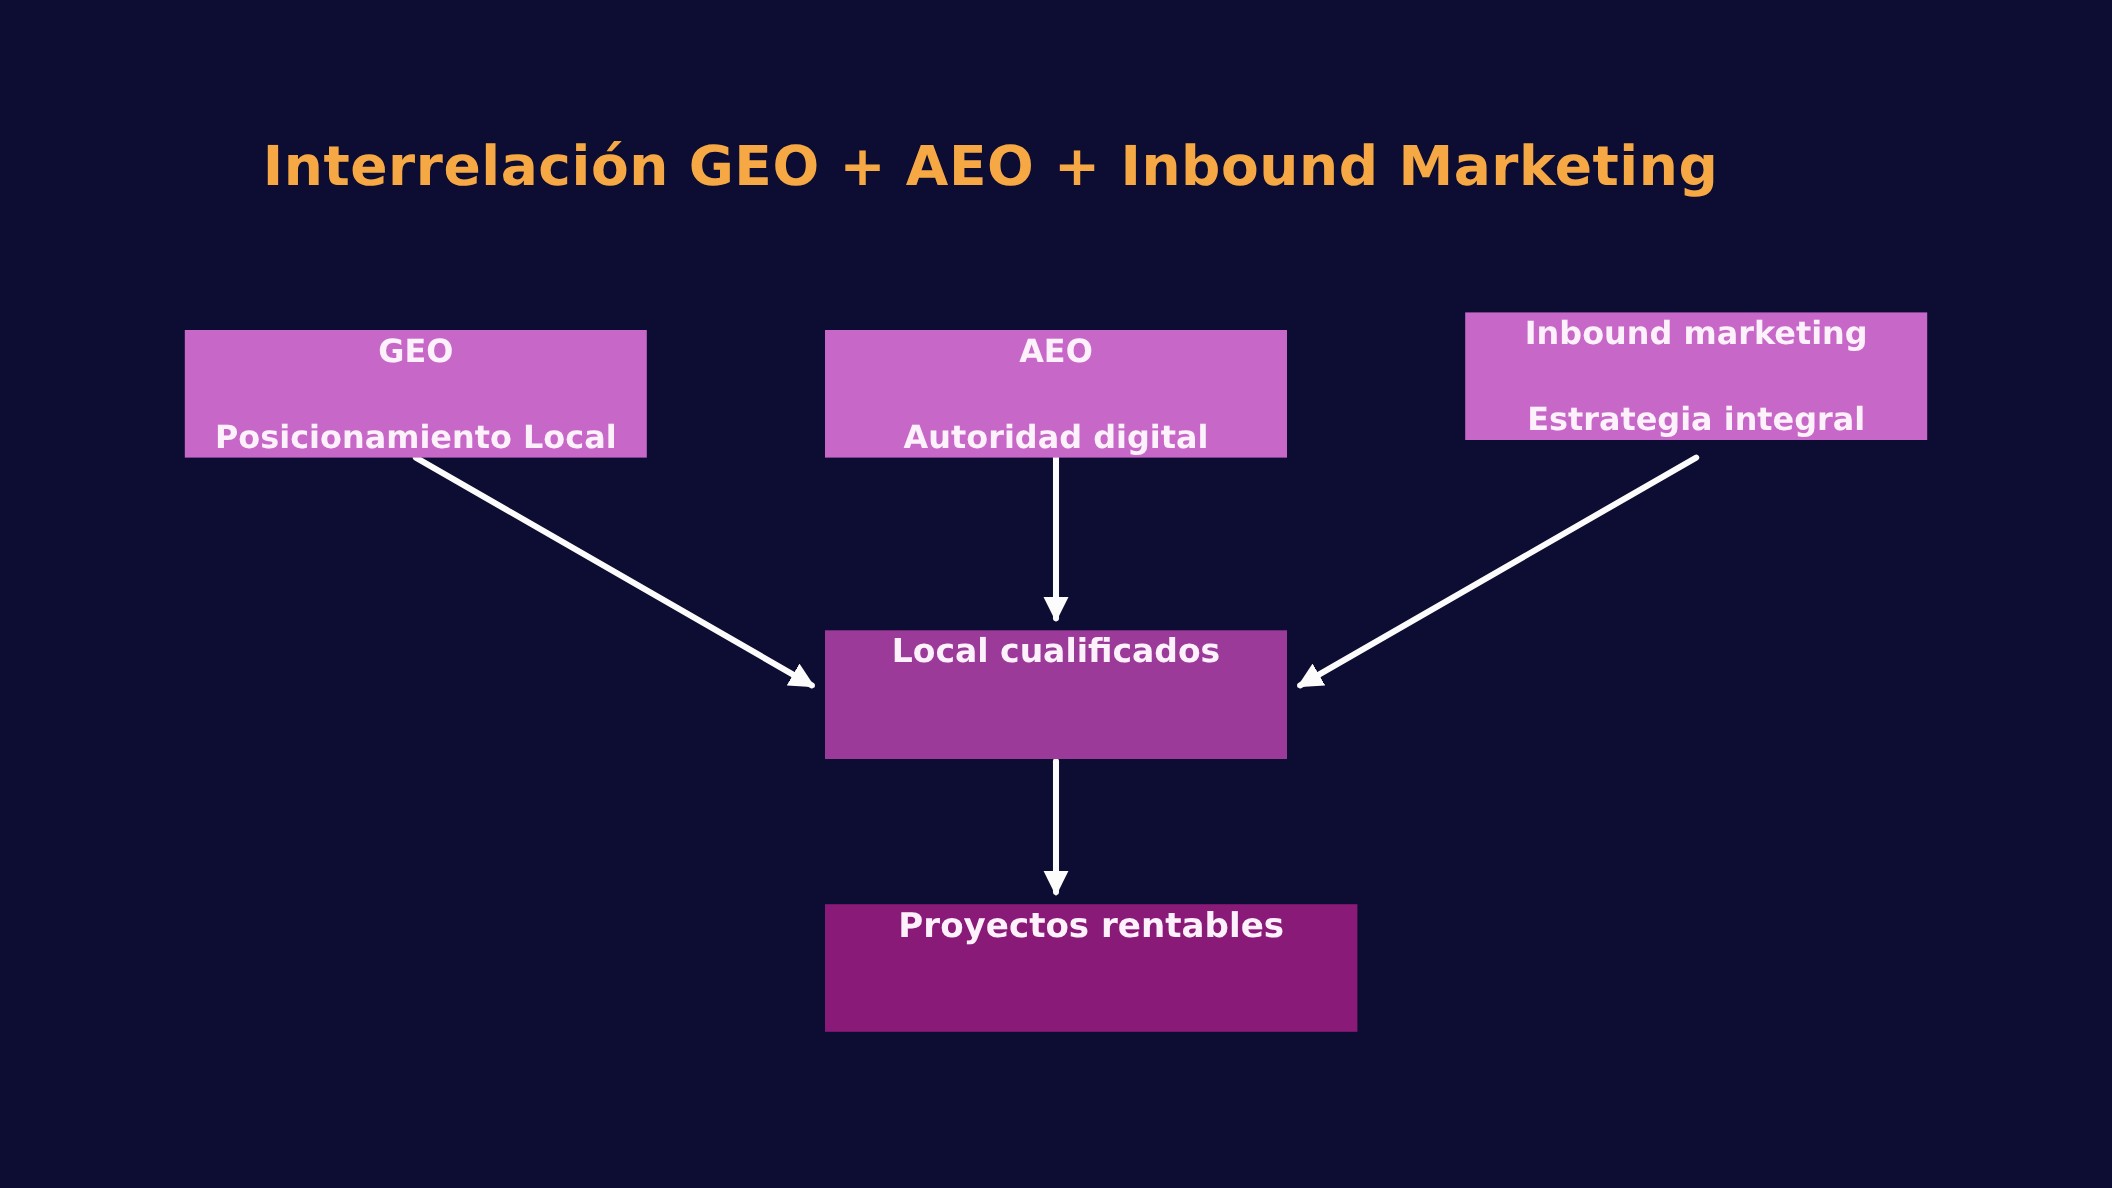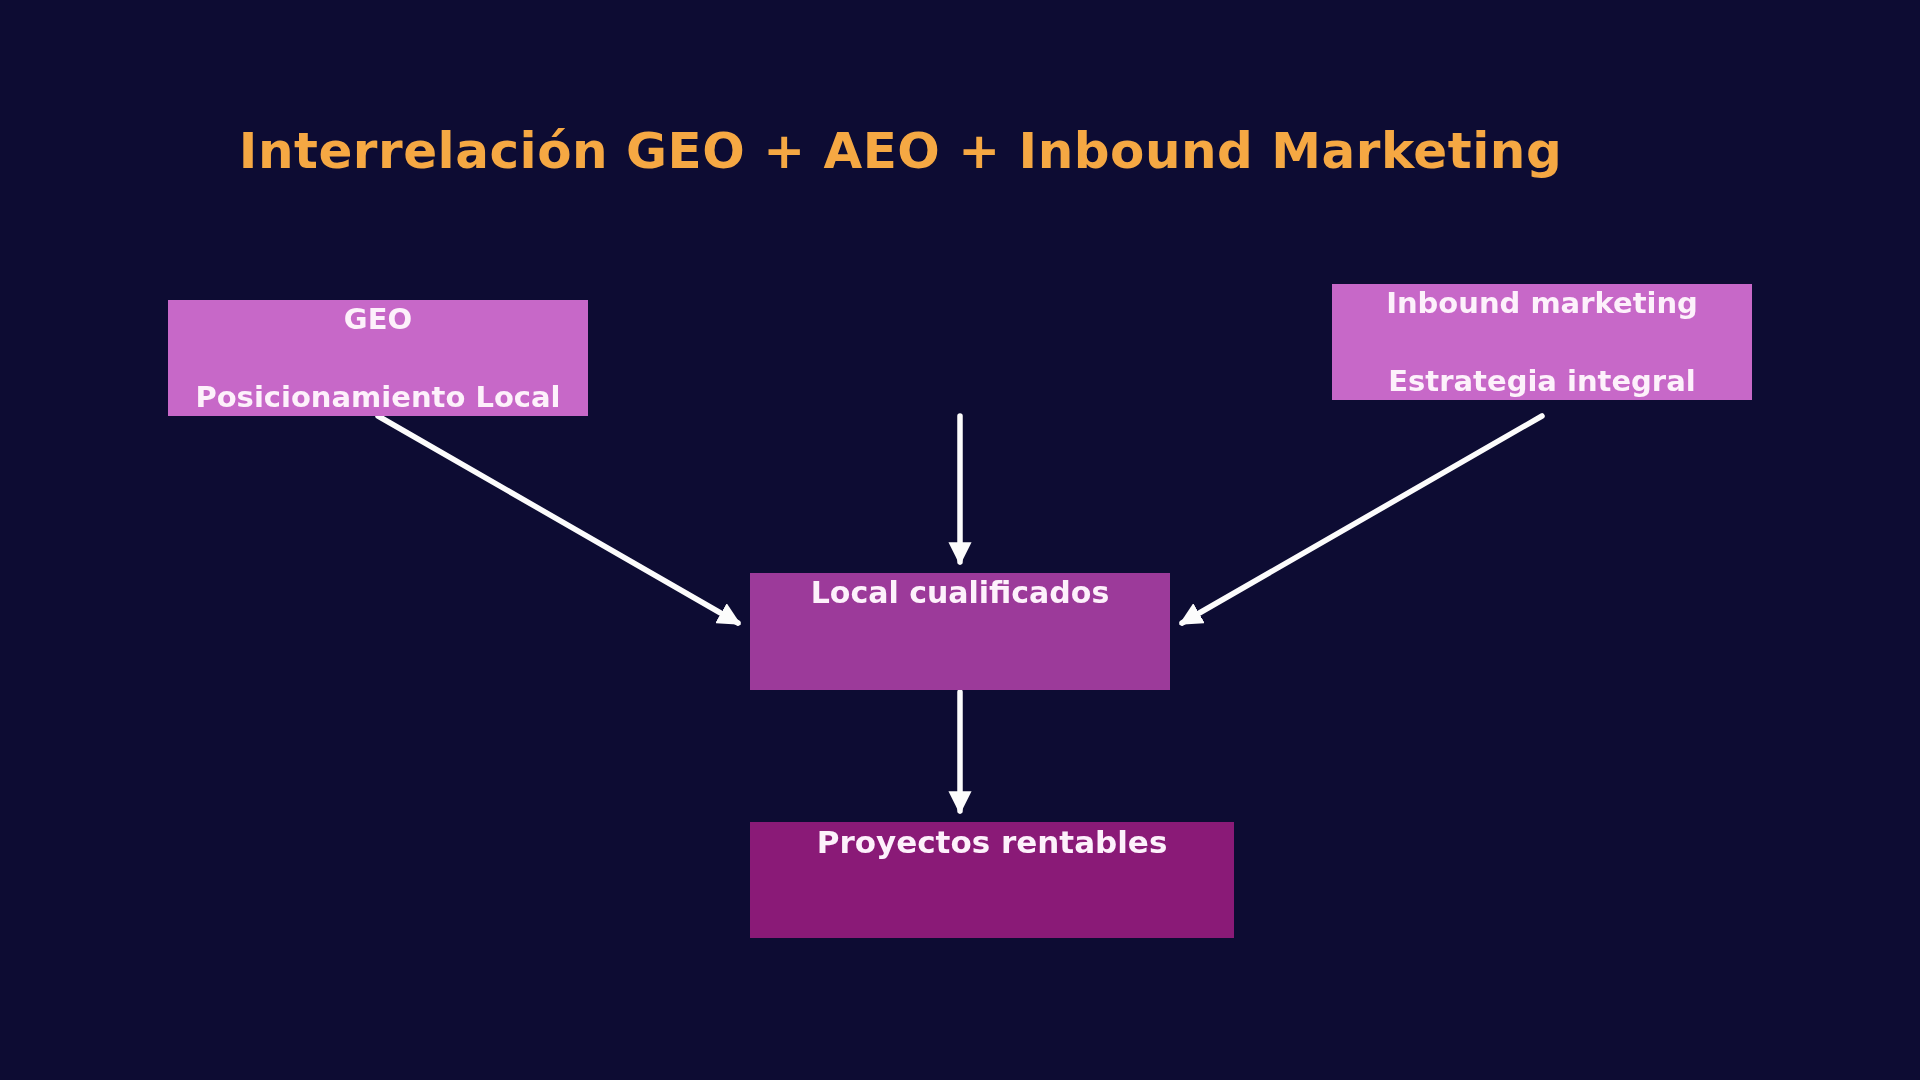--- a/index.html
+++ b/index.html
@@ -88,20 +88,24 @@
     <line x1="960" y1="416" x2="960" y2="562" marker-end="url(#ah)"></line>
     <line x1="1542" y1="416" x2="1182" y2="623" marker-end="url(#ah)"></line>
     <line x1="960" y1="692" x2="960" y2="811" marker-end="url(#ah)"></line>
   </svg>
 
   <div class="node node-light node-geo">
     <div>GEO</div>
     <div>Posicionamiento Local</div>
   </div>
 
+  <div class="node node-light node-aeo">
+    <div>AEO</div>
+    <div>Autoridad digital</div>
+  </div>
 
   <div class="node node-light node-inbound">
     <div>Inbound marketing</div>
     <div>Estrategia integral</div>
   </div>
 
   <div class="node node-medium node-leads">
     <div>Local cualificados</div>
   </div>
 

